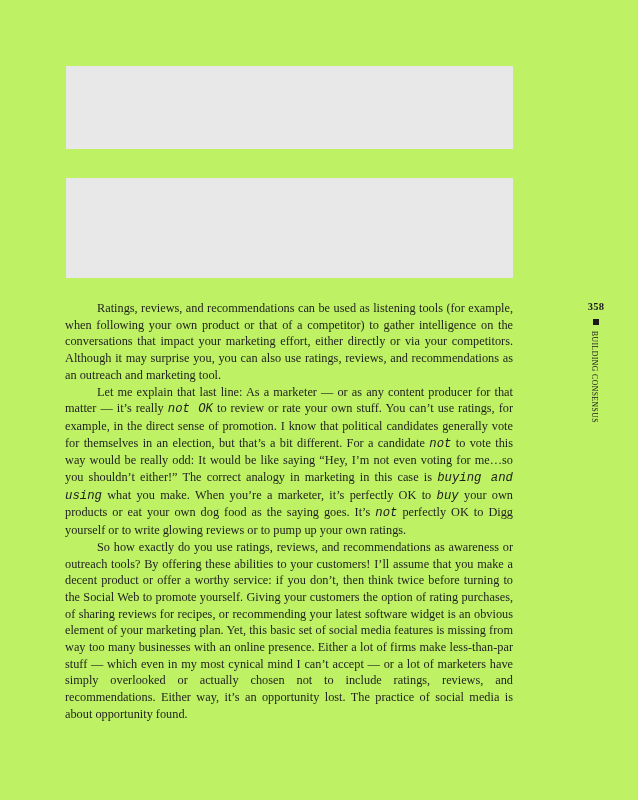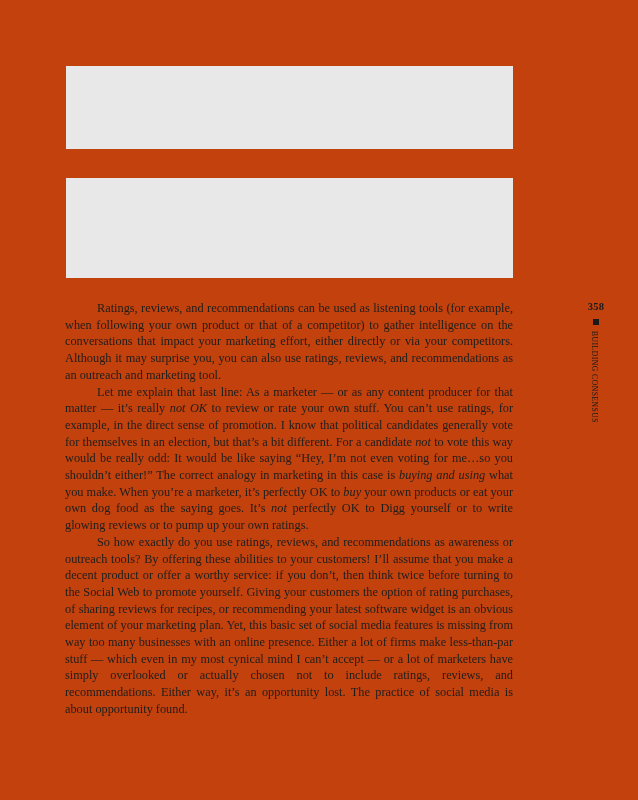--- a/index.html
+++ b/index.html
@@ -4,21 +4,21 @@
 <style>
   html, body { margin: 0; padding: 0; }
   body {
     width: 638px; height: 800px;
     background: #ffffff;
     font-family: "Liberation Serif", serif;
   }
   .page {
     position: relative;
     width: 638px; height: 800px;
-    background: #c2410c;
+    background: #bef264;
     overflow: hidden;
   }
   .figure-placeholder {
     position: absolute;
     left: 66px;
     width: 447px;
     background: #e8e8e8;
   }
   .figure-top    { top: 66px;  height: 83px; }
   .figure-bottom { top: 178px; height: 100px; }
@@ -28,21 +28,21 @@
     width: 448px;
     font-size: 12.3px;
     line-height: 16.7px;
     color: #1e1e1e;
     text-align: justify;
   }
   .body-text p {
     margin: 0;
     text-indent: 32px;
   }
-  .body-text em { font-style: italic; }
+  .body-text em { font-style: italic; font-family: Liberation Mono, monospace; }
   .page-number {
     position: absolute;
     left: 584px; top: 301px;
     width: 24px;
     text-align: center;
     font-weight: bold;
     font-size: 10.5px;
     color: #1a1a1a;
     letter-spacing: 0.3px;
   }

